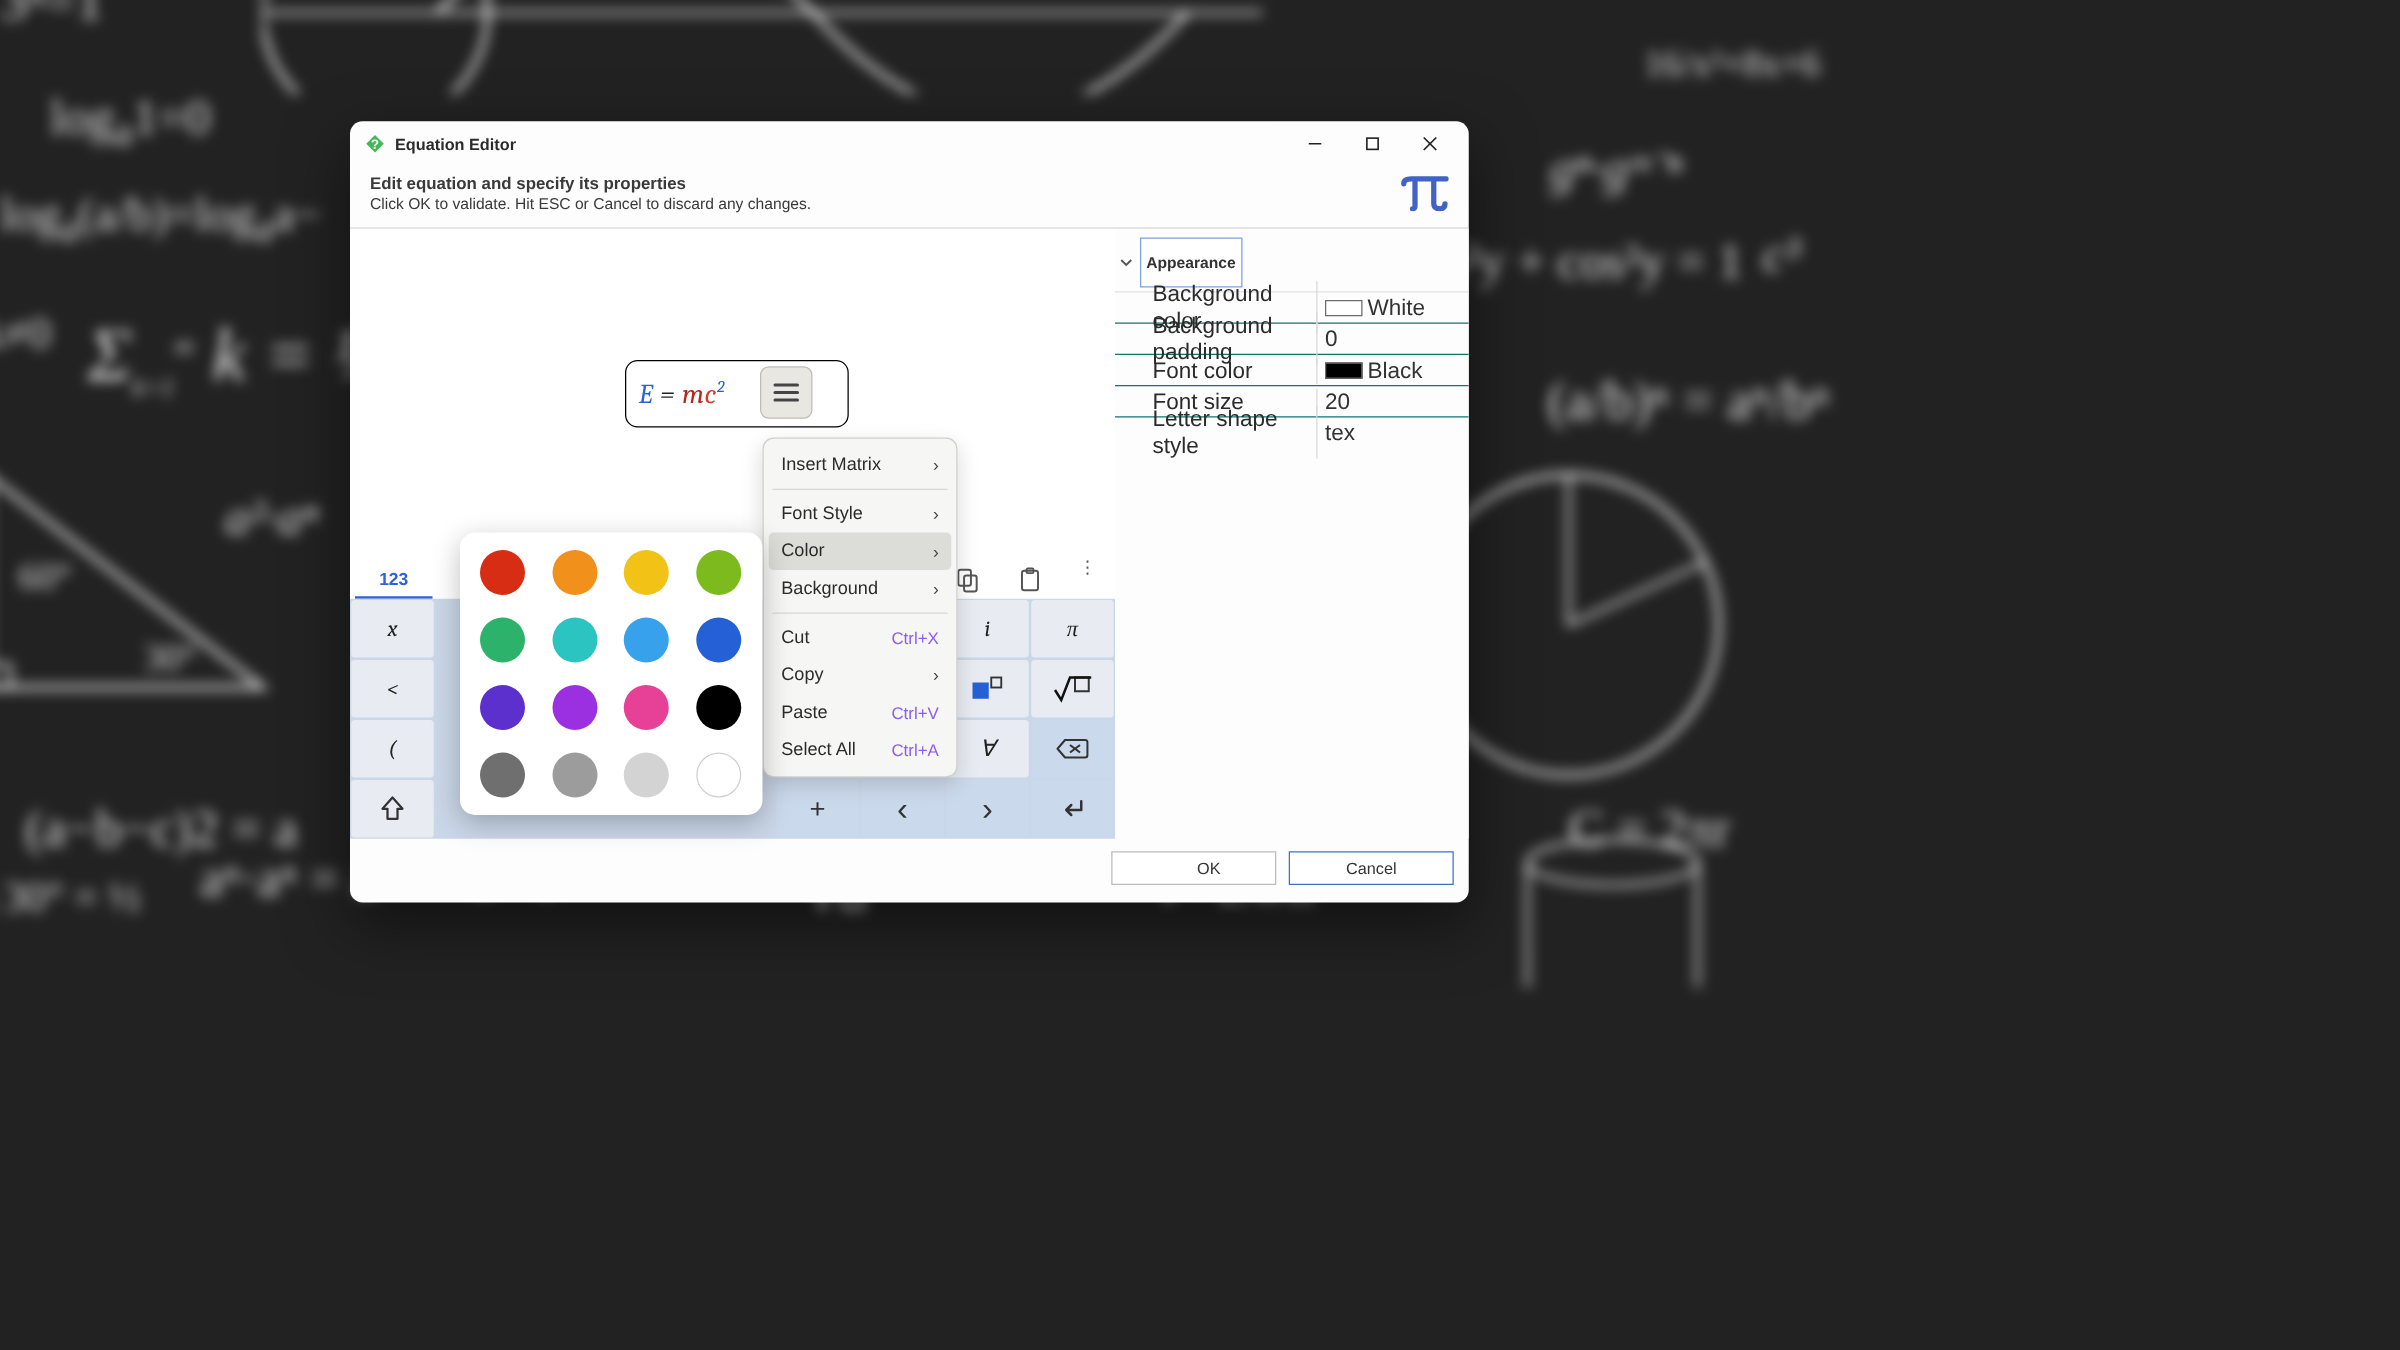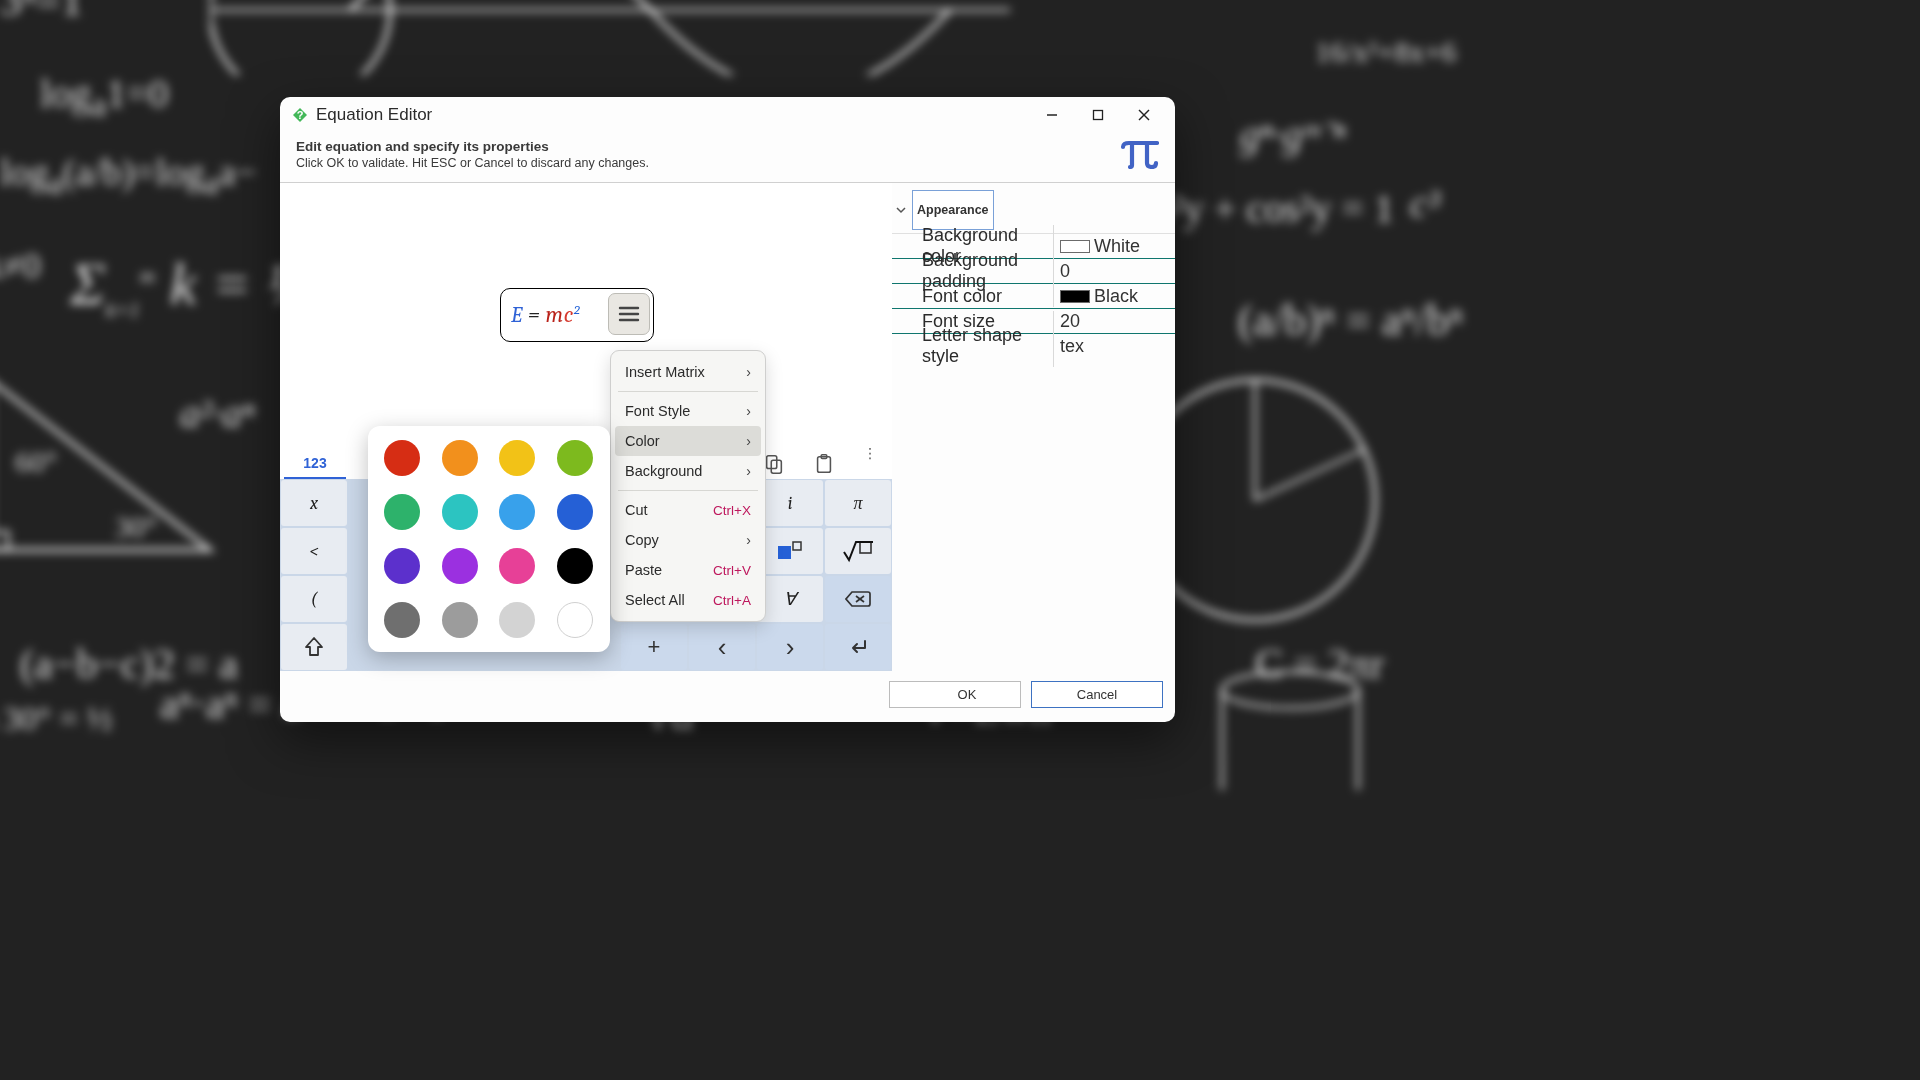--- a/index.html
+++ b/index.html
@@ -22,41 +22,41 @@
 
 .dialog {
   position: absolute; left: 280px; top: 97px; width: 895px; height: 625px;
   background: #fdfdfd; border-radius: 10px;
   box-shadow: 0 18px 50px rgba(0,0,0,.5);
   display: flex; flex-direction: column;
   overflow: hidden;
 }
 .titlebar { display: flex; align-items: center; height: 36px; padding: 0 8px; }
 .titlebar .appicon { width: 16px; height: 16px; margin: 0 8px 0 4px; }
-.titlebar .title { font-weight: 400; font-size: 17px; color: #2b2b2b; flex: 1; }
+.titlebar .title { font-weight: 700; font-size: 13px; color: #2b2b2b; flex: 1; }
 .winbtn { width: 46px; height: 32px; display: flex; align-items: center; justify-content: center; cursor: default; }
 
 
 .header { padding: 6px 16px 12px 16px; display: flex; align-items: center; }
 .header .text { flex: 1; }
 .header .h1 { font-weight: 700; font-size: 13.5px; color: #3a3a3a; }
 .header .h2 { font-size: 12.5px; color: #3a3a3a; margin-top: 2px; }
 .header .piicon { width: 40px; color: #4163c5; margin-top: -2px; }
 
 .divider { height: 1px; background: #d0d0d0; }
 
 
 .body { display: flex; flex: 1; min-height: 0; }
 .canvas-pane { flex: 1; display: flex; flex-direction: column; background: #fff; position: relative; }
 .props-pane { width: 283px; border-left: 0; background: #fdfdfd; }
 
 
 .eq-canvas { flex: 1; display: flex; align-items: center; justify-content: center; position: relative; }
 .eq-frame {
-  position: absolute; left: 220px; top: 105px; width: 154px; height: 54px;
+  position: absolute; left: 220px; top: 105px; width: 179px; height: 54px;
   border: 1.5px solid #000; border-radius: 10px;
   display: flex; align-items: center; padding: 0 10px;
   background: #fff;
 }
 .eq-frame .eq { font-family: Cambria, "Times New Roman", serif; font-size: 22px; font-style: italic; letter-spacing: .5px; }
 .eq .E { color: #2f62d6; } .eq .eq-op { color: #222; } .eq .m { color: #ba221a; } .eq .c { color: #d63a2f; } .eq sup { color: #1e5fd6; font-size: .6em; vertical-align: super; }
 .eq-menu-btn {
   position: absolute; left: 328px; top: 110px; width: 42px; height: 42px;
   background: #e9e7e2; border: 1px solid #bdbcb6; border-radius: 7px;
   display: flex; align-items: center; justify-content: center;
@@ -98,21 +98,21 @@
 .btn.ok { border: 1px solid #bcbcbc; padding-left: 24px; }
 .btn.cancel { border: 1.5px solid #3d72c2; color: #333; }
 
 
 .context-menu {
   position: absolute; left: 610px; top: 350px; width: 156px;
   background: #f6f6f4; border: 1px solid #cfcfce; border-radius: 9px; padding: 6px 4px; box-shadow: 0 6px 18px rgba(0,0,0,.15);
 }
 .menu-item { display: flex; align-items: center; height: 30px; padding: 0 10px 0 10px; font-size: 14.5px; color: #2b2b2b; border-radius: 4px; }
 .menu-item .mi-label { flex: 1; }
-.menu-item .shortcut { font-size: 13.5px; color: #be185d; text-align: center; }
+.menu-item .shortcut { font-size: 13.5px; color: #8b5cf6; text-align: center; }
 .menu-item.hover { background: #dcdcd8; }
 .menu-sep { height: 1px; background: #d7d7d3; margin: 4px 3px; }
 .submenu-arrow { font-size: 14px; color: #444; }
 
 
 .palette {
   position: absolute; left: 368px; top: 426px; width: 242px;
   background: #fff; border-radius: 12px; box-shadow: 0 6px 22px rgba(0,0,0,.25);
   padding: 14px 16px;
   display: grid; grid-template-columns: repeat(4, 1fr); gap: 18px 20px;

